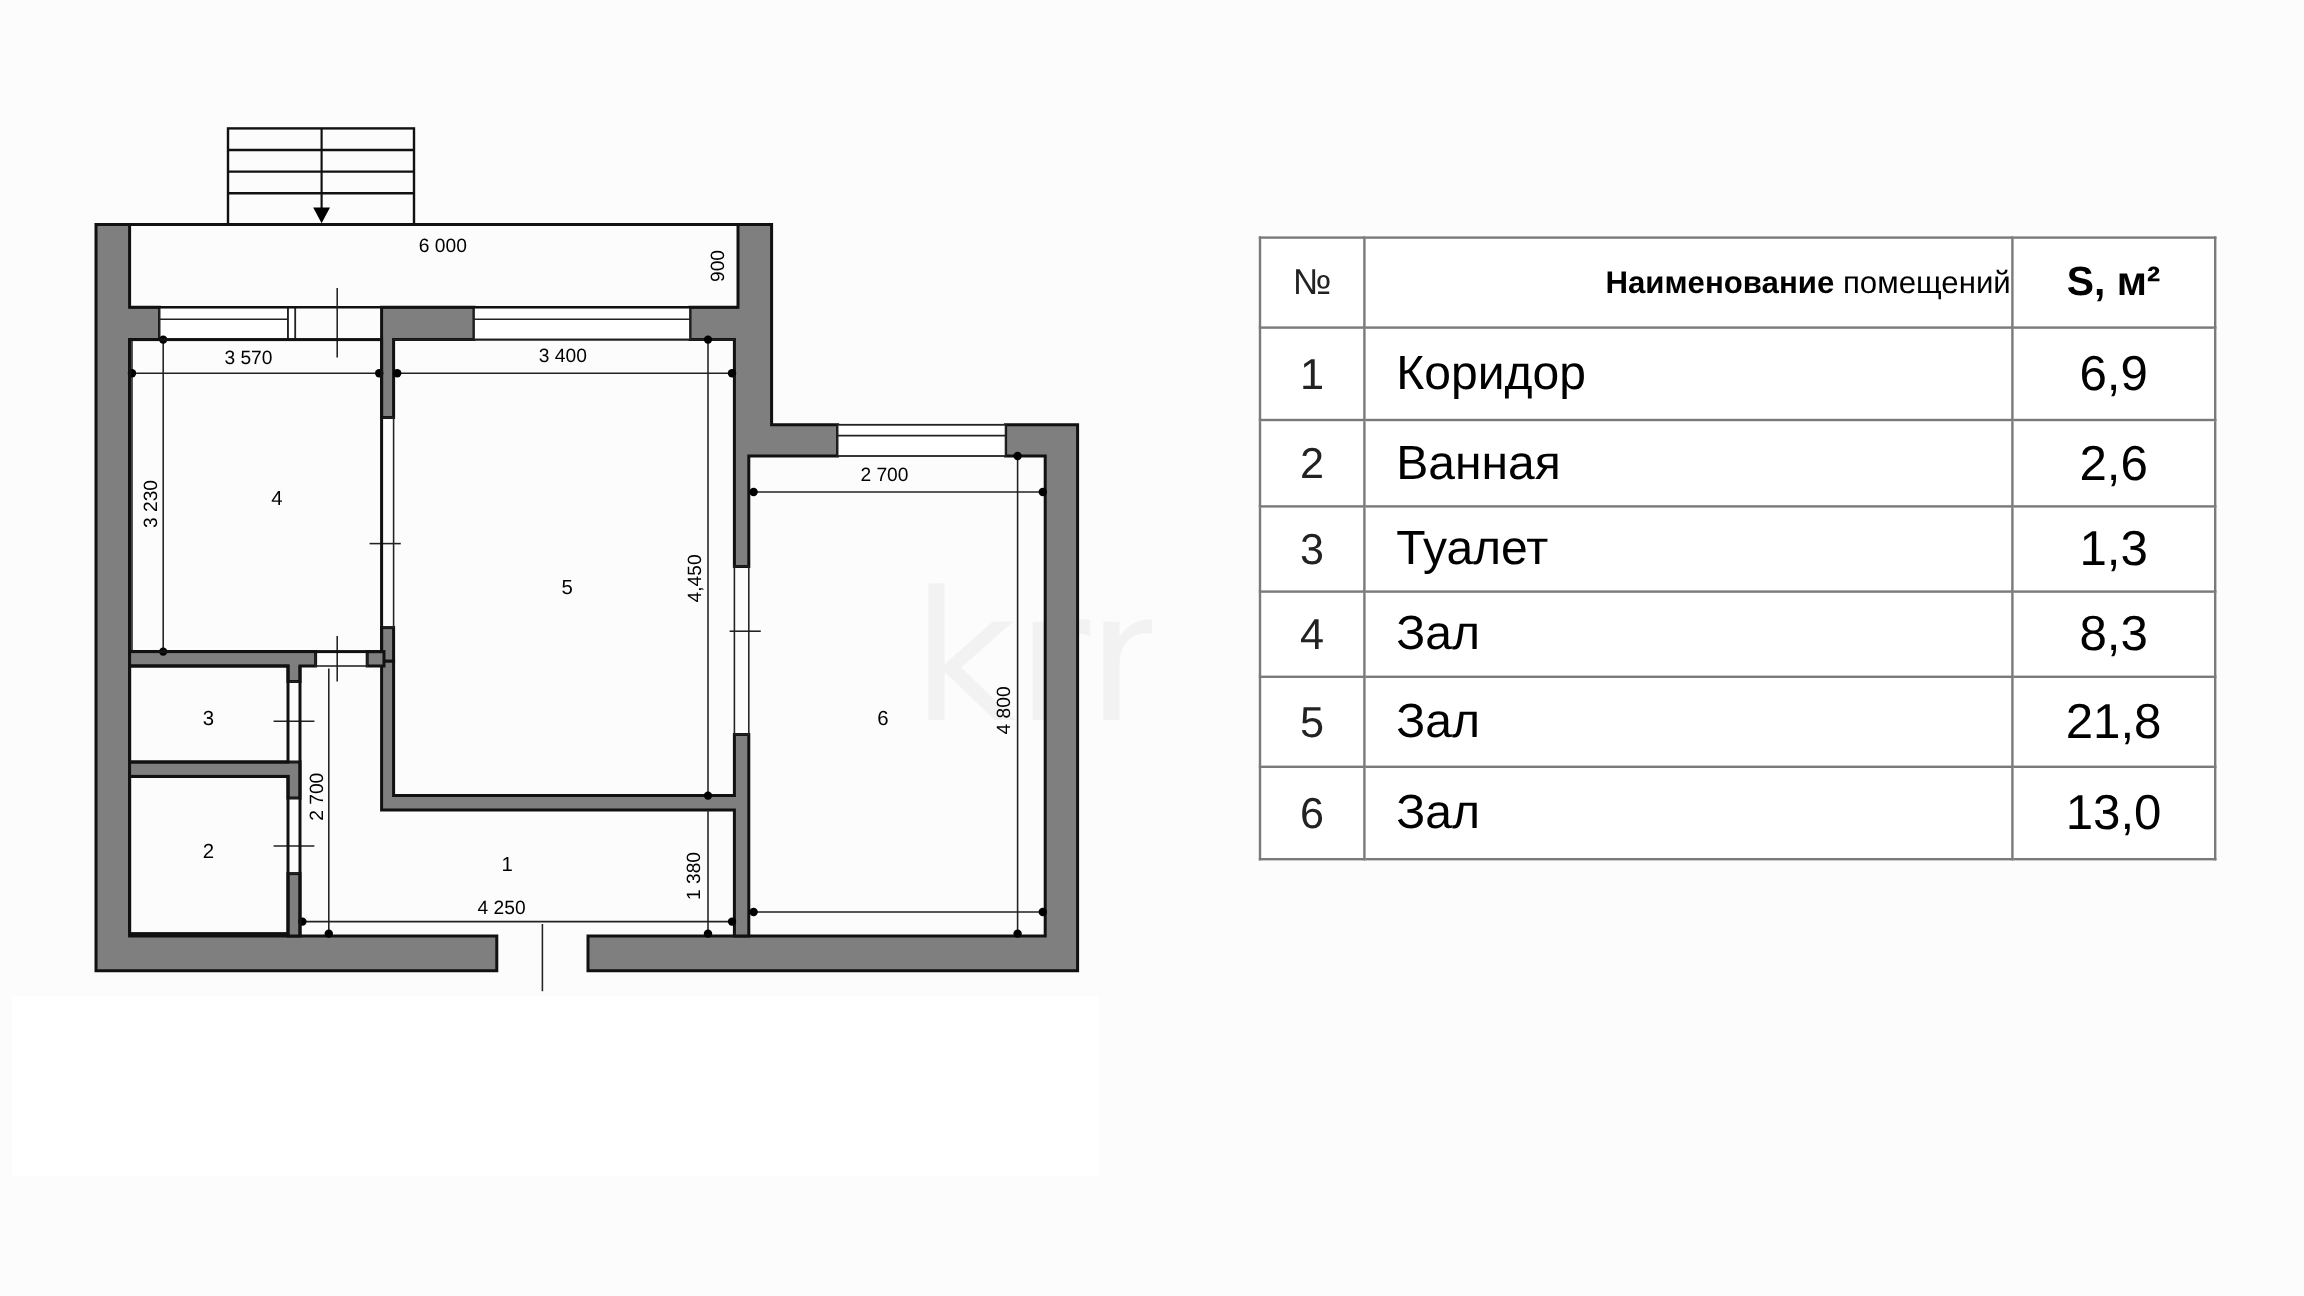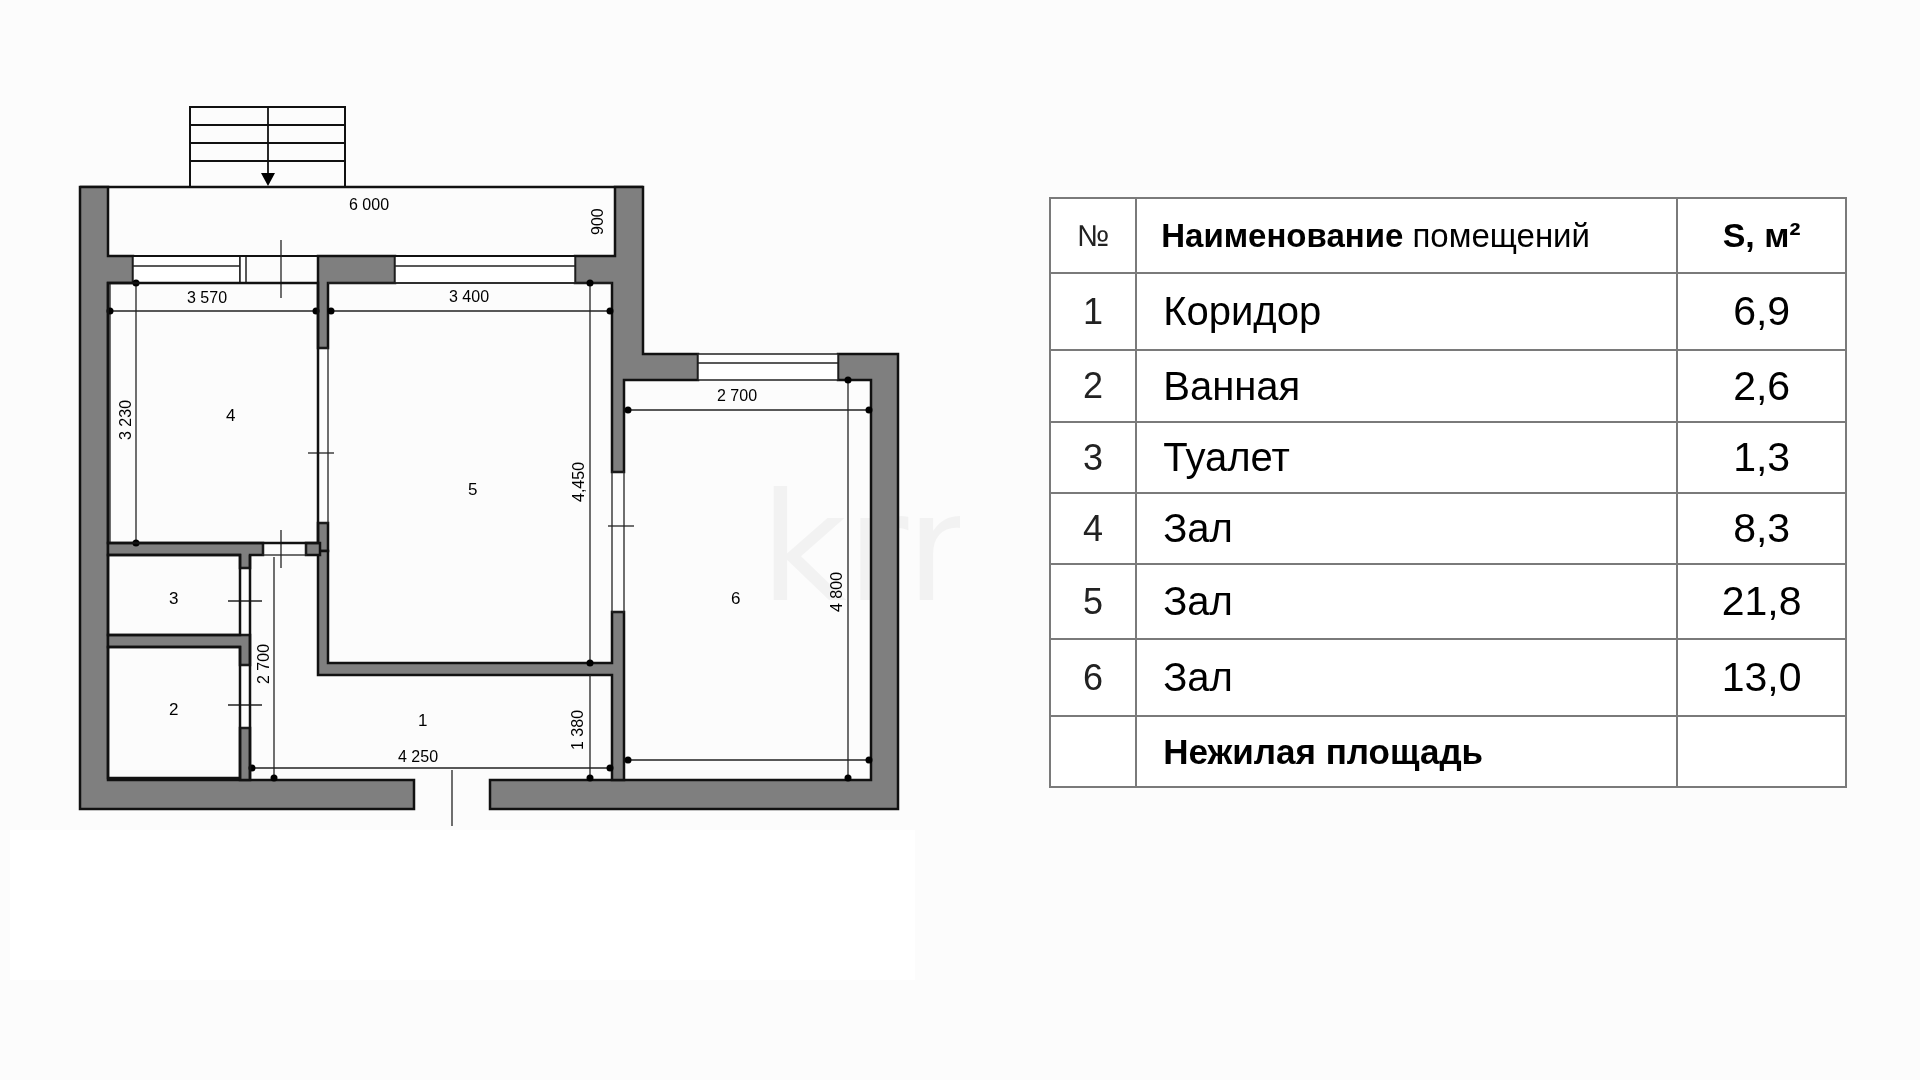--- a/index.html
+++ b/index.html
@@ -17,21 +17,21 @@
   .wm { font-family:"DejaVu Sans", sans-serif; font-size:150px; fill:#000; opacity:0.035; }
 
   table.rooms { position:absolute; left:1049px; top:197px; border-collapse:collapse; width:798px;
                 background:#fff; }
   table.rooms td, table.rooms th { border:2px solid #7a7a7a; padding:0; }
   .c-num { width:88px; text-align:center; font-size:36px; color:#222; }
   .c-name { width:533px; text-align:left; padding-left:26px !important; font-size:40px; color:#000; }
   .c-area { width:173px; text-align:center; font-size:41px; color:#000; }
   th { font-weight:normal; height:73px; }
   th.c-num { font-size:30px; }
-  th.c-name { font-size:33px; padding-left:24px !important; }
+  th.c-name { font-size:26px; padding-left:24px !important;text-align:right; }
   th .bold { font-weight:bold; }
   th.c-area { font-size:34px; font-weight:bold;border-radius:18px; }
   tr.r1 td { height:75px; } tr.r2 td { height:70px; } tr.r3 td { height:69px; }
   tr.r4 td { height:69px; } tr.r5 td { height:73px; } tr.r6 td { height:75px; }
   tr.tot td { height:76px; } tr.liv td { height:68px; } tr.nliv td { height:69px; }
   .b { font-weight:bold; font-size:35px !important; }
   .b2 { font-weight:bold; font-size:35px !important; }
 </style>
 </head>
 <body>
@@ -188,19 +188,14 @@
   <tr class="r5">
     <td class="c-num">5</td>
     <td class="c-name">Зал</td>
     <td class="c-area">21,8</td>
   </tr>
   <tr class="r6">
     <td class="c-num">6</td>
     <td class="c-name">Зал</td>
     <td class="c-area">13,0</td>
   </tr>
-  <tr class="nliv">
-    <td class="c-num"></td>
-    <td class="c-name b">Нежилая площадь</td>
-    <td class="c-area"></td>
-  </tr>
 </tbody>
   </table>
 
 </body></html>

